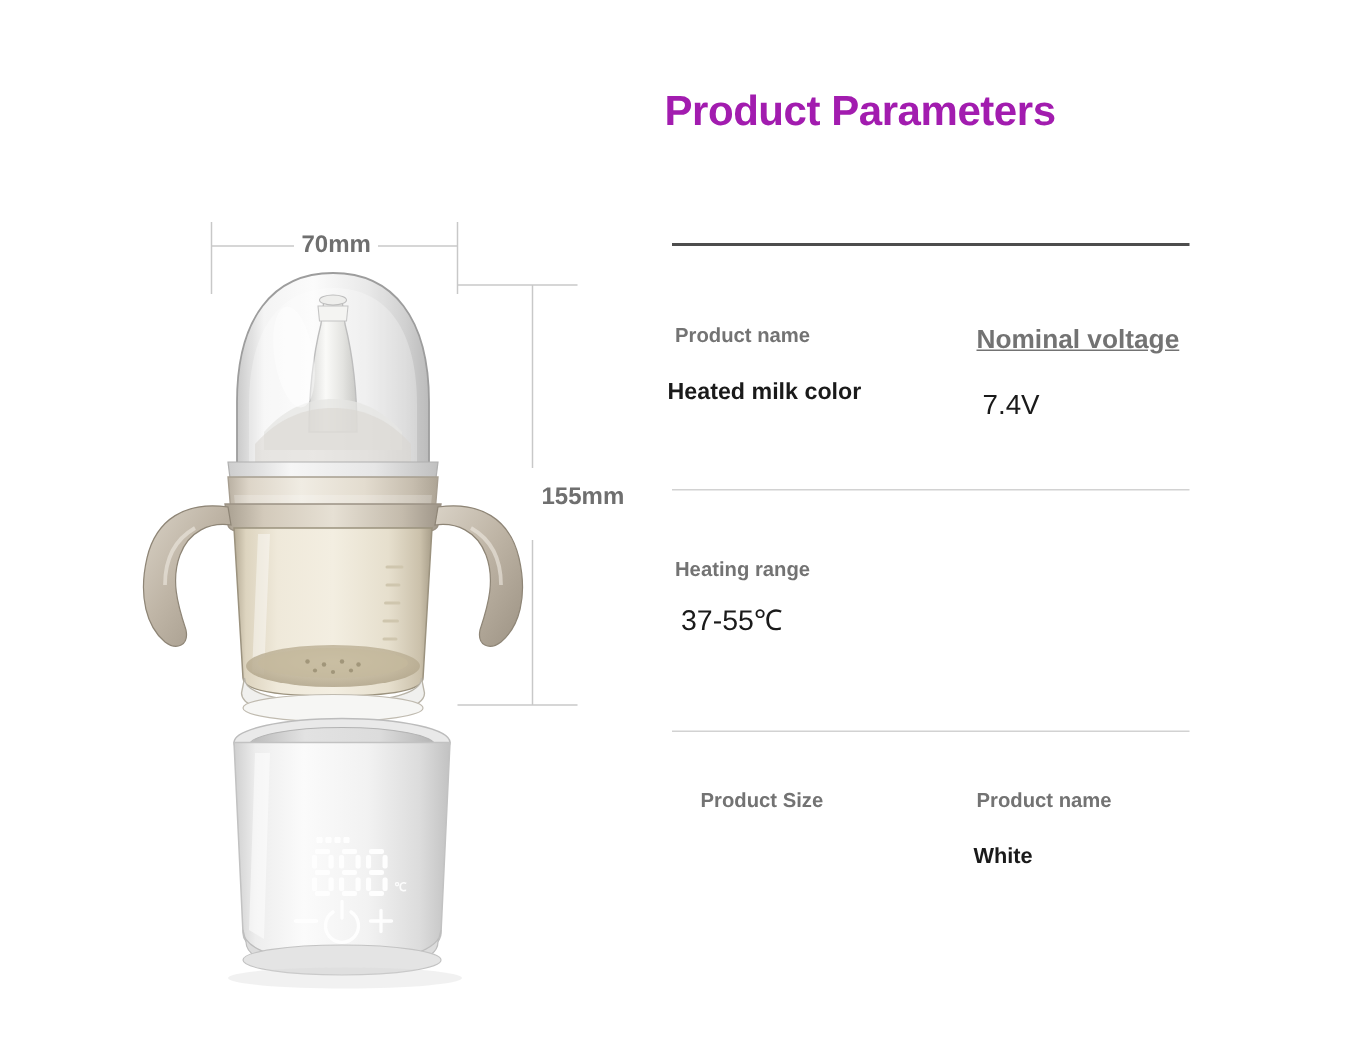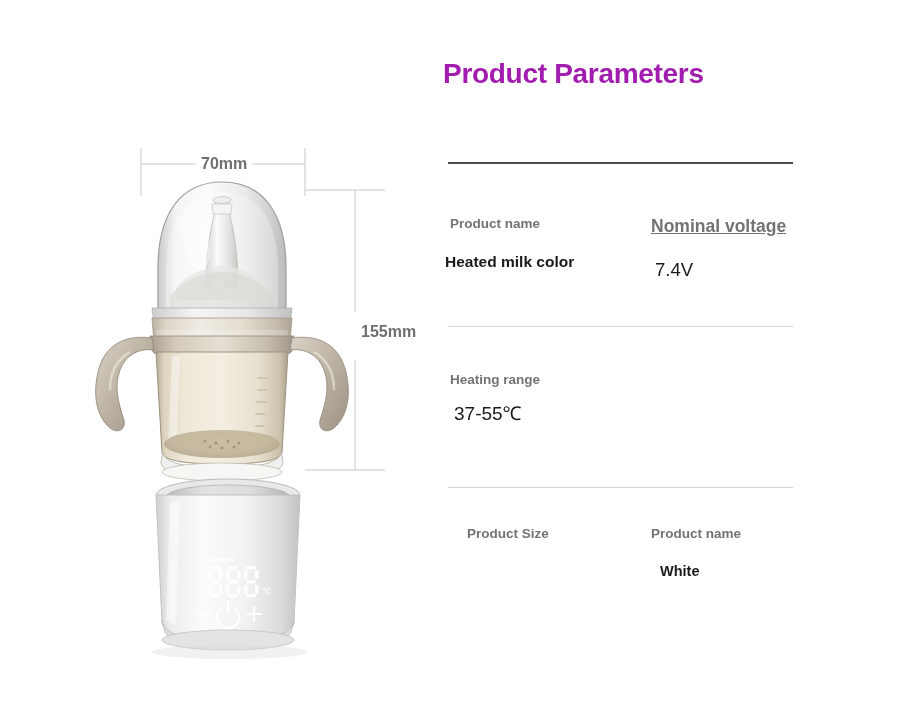--- a/index.html
+++ b/index.html
@@ -98,21 +98,21 @@
   #row-2 .param-label.l { font-size: 13.5px; margin-left: 5px; }
   #row-2 .param-value.l { font-size: 19px; margin-top: 13px; margin-left: 9px; }
   #row-2 .param-label.r { font-size: 17.5px; margin-left: 3px; }
   #row-2 .param-value.r { font-size: 18.5px; margin-top: 21px; margin-left: 27px; }
 
   
   #row-3 { top: 468px; }
   #row-3 .param-label.l { font-size: 13.5px; margin-left: 22px; }
   #row-3 .param-value.l { font-size: 19px; margin-top: 21px; margin-left: 6px; }
   #row-3 .param-label.r { font-size: 13.5px; margin-left: 30px; }
-  #row-3 .param-value.r { font-size: 14.5px; font-weight: bold; margin-top: 22px; margin-left: 39px; }
+  #row-3 .param-value.r { font-size: 14.5px; font-weight: bold; margin-top: 22px; margin-left: 28px; }
 
   .dim-label {
     position: absolute;
     color: #6f6f6f;
     font-size: 16px;
     background: #ffffff;
     padding: 0 5px;
     white-space: nowrap;
   }
 </style>

